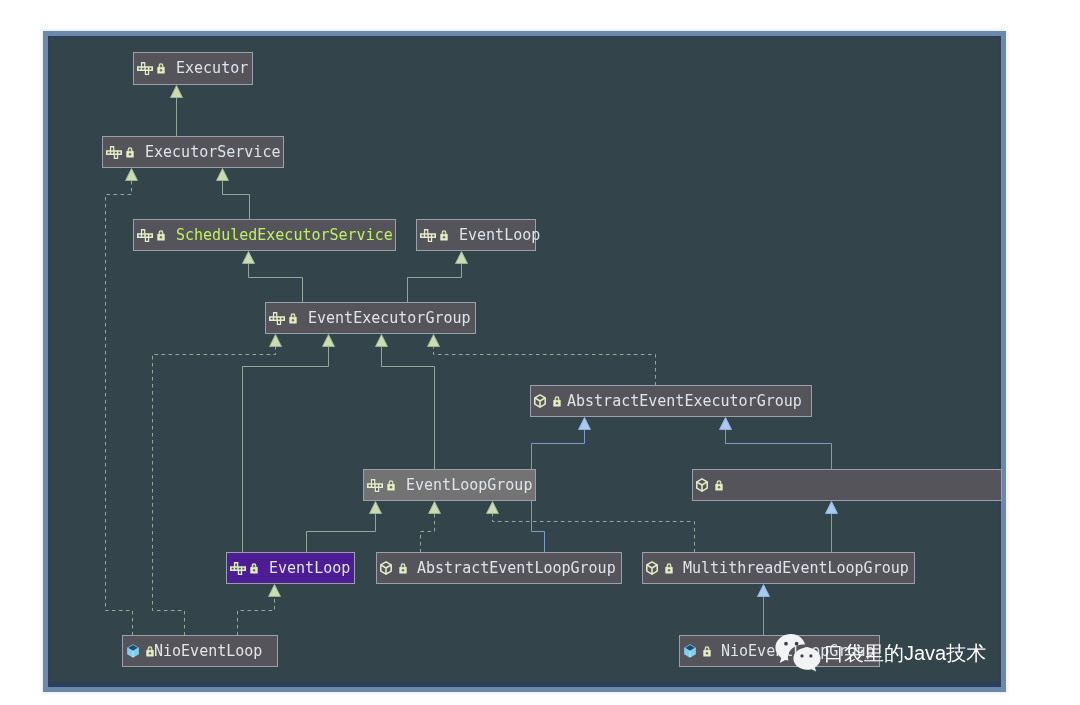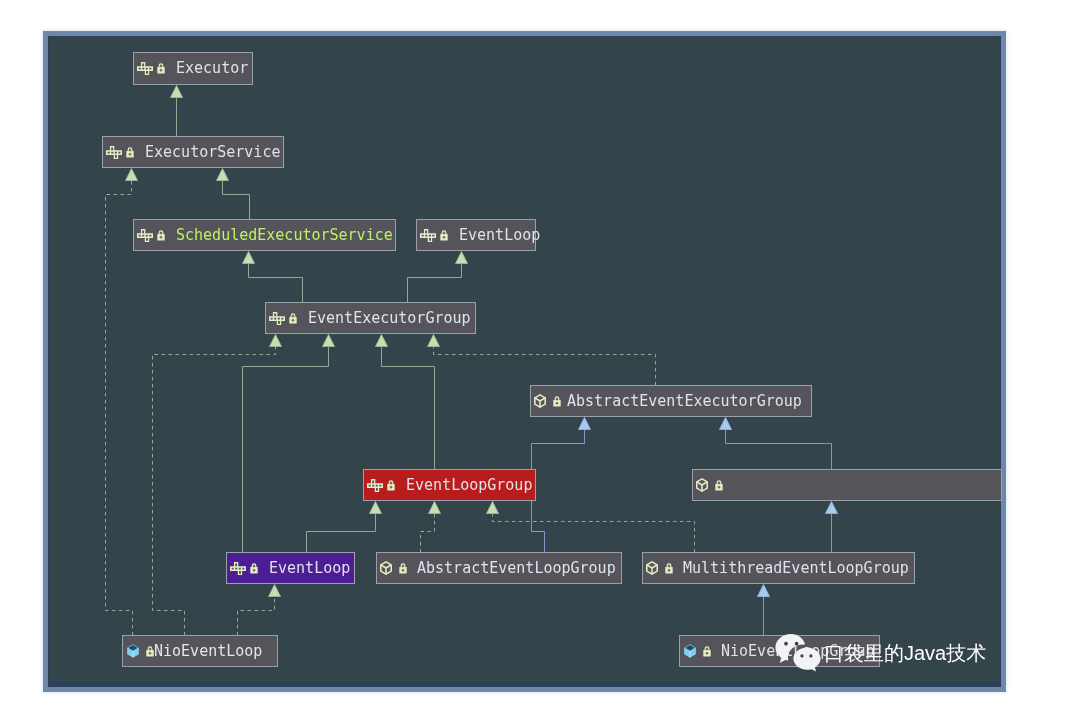--- a/index.html
+++ b/index.html
@@ -142,21 +142,21 @@
           </g>
         </svg>
         <svg width="8" height="11" viewBox="0 0 8 11" class="lk" style="margin-left: 7px;">
           <path fill="#e3eec6" d="M1.6 4.6 V2.7 a2.4 2.4 0 0 1 4.8 0 V4.6 Z"></path>
           <rect x="0.3" y="4.0" width="7.4" height="6.6" rx="0.5" fill="#e3eec6"></rect>
           <path fill="#6e7358" d="M2.75 4.2 V2.85 a1.25 1.25 0 0 1 2.5 0 V4.2 Z"></path>
           <circle cx="4.0" cy="7.3" r="1.25" fill="#6e7358"></circle>
         </svg>
         <span class="lbl" style="color: rgb(223, 227, 234); margin-left: 6px;">AbstractEventExecutorGroup</span>
       </div>
-      <div class="node" style="left: 347px; top: 469px; width: 173px; height: 32px; background: #b91c1c; border-color: rgb(155, 160, 173);">
+      <div class="node" style="left: 347px; top: 469px; width: 173px; height: 32px; background: #737373; border-color: rgb(155, 160, 173);">
         <svg width="16" height="13" viewBox="0 0 15 12" class="ic">
           <path fill="#e3eec6" d="M3.7 0 h4.1 v3.8 h-4.1 zM0 3.8 h15 v4.6 h-15 zM7.3 8.4 h4.1 v3.6 h-4.1 z"></path>
           <path fill="#55545b" d="M4.85 1.25 h1.8 v2.55 h-1.8 zM1.55 5.2 h1.9 v1.85 h-1.9 zM4.9 5.2 h1.9 v1.85 h-1.9 zM8.25 5.2 h1.9 v1.85 h-1.9 zM11.6 5.2 h1.9 v1.85 h-1.9 zM8.45 8.4 h1.8 v2.55 h-1.8 z"></path>
         </svg>
         <svg width="8" height="11" viewBox="0 0 8 11" class="lk" style="margin-left: 4px;">
           <path fill="#e3eec6" d="M1.6 4.6 V2.7 a2.4 2.4 0 0 1 4.8 0 V4.6 Z"></path>
           <rect x="0.3" y="4.0" width="7.4" height="6.6" rx="0.5" fill="#e3eec6"></rect>
           <path fill="#6e7358" d="M2.75 4.2 V2.85 a1.25 1.25 0 0 1 2.5 0 V4.2 Z"></path>
           <circle cx="4.0" cy="7.3" r="1.25" fill="#6e7358"></circle>
         </svg>

